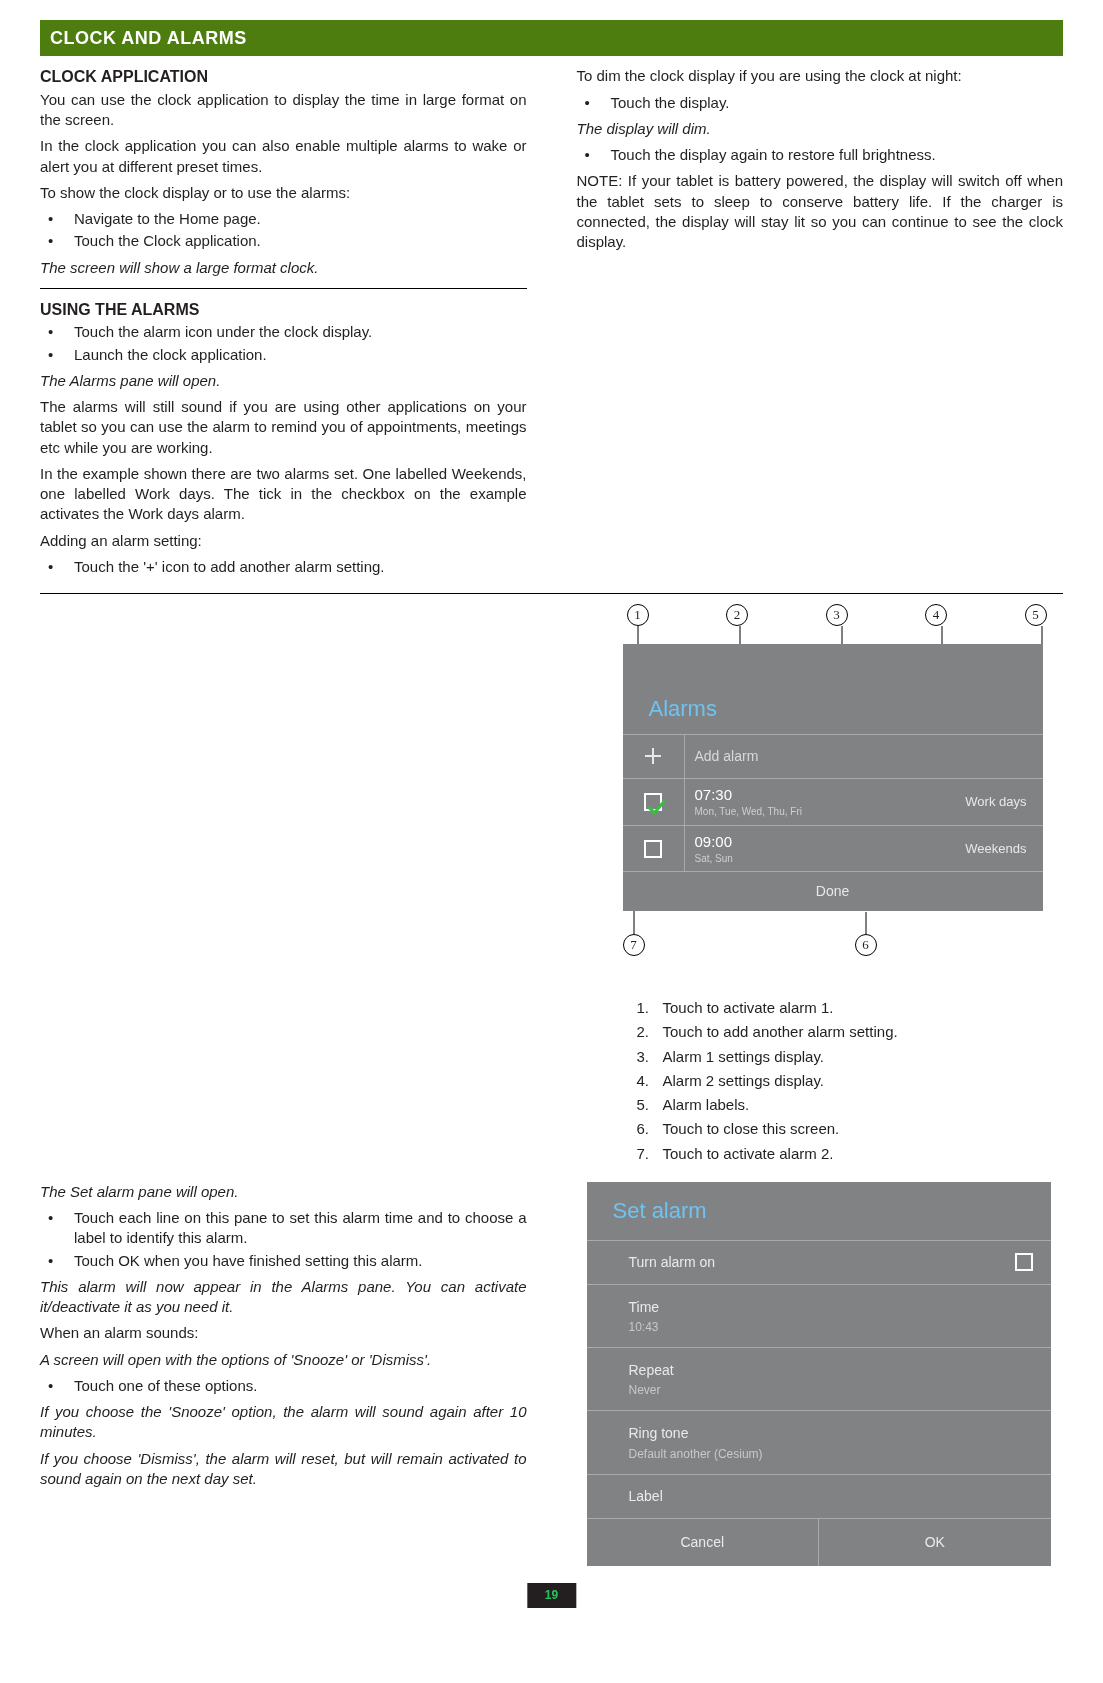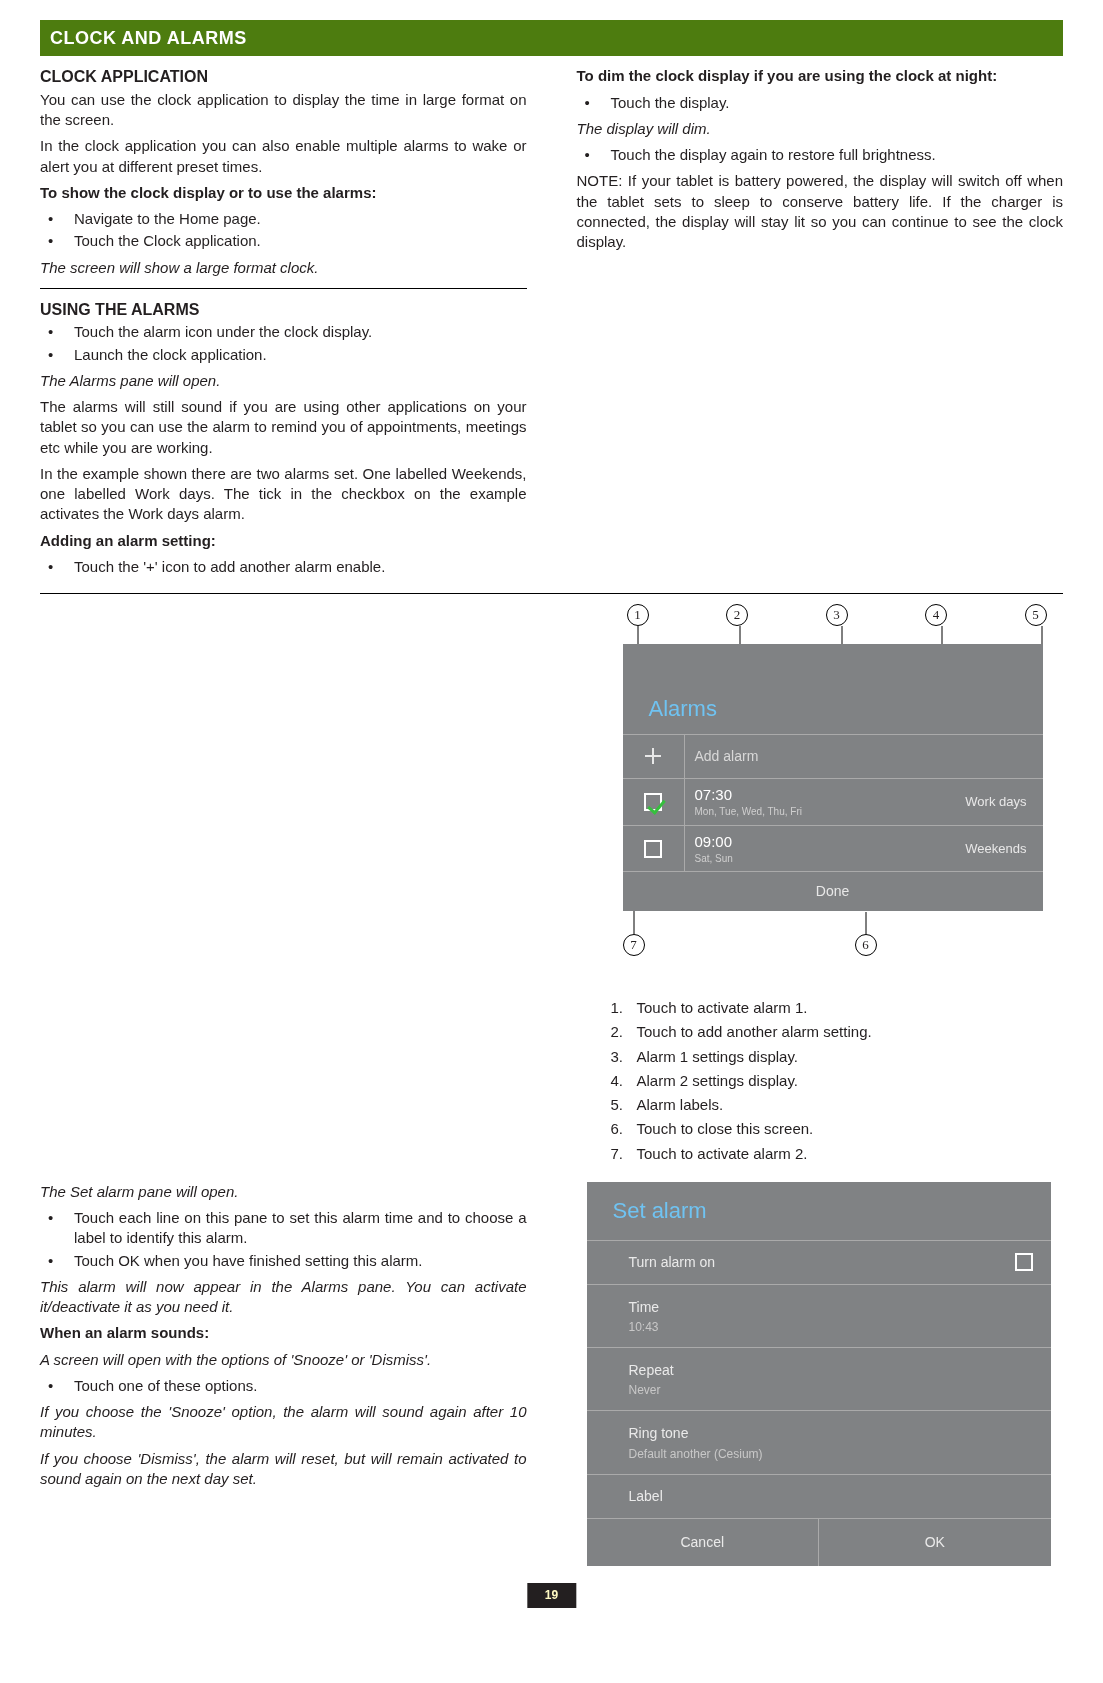--- a/index.html
+++ b/index.html
@@ -19,27 +19,27 @@
     font-weight: bold;
     font-size: 18px;
     padding: 6px 10px;
     margin-bottom: 10px;
     letter-spacing: 0.5px;
   }
   .columns { display: flex; gap: 50px; }
   .col { flex: 1 1 0; }
   h2.section { font-size: 16px; font-weight: bold; margin-bottom: 2px; }
   p { margin-bottom: 6px; text-align: justify; }
-  p.bold { font-weight: bold; }
+  p.bold { font-weight: normal; }
   p.italic { font-style: italic; }
   ul.bullets { list-style: none; margin: 0 0 6px 0; }
   ul.bullets li { position: relative; padding-left: 34px; margin-bottom: 2px; text-align: justify; }
   ul.bullets li::before { content: "•"; position: absolute; left: 8px; top: 0; }
   .hr { border-top: 1px solid #000; margin: 10px 0; }
-  ol.legend { list-style: none; margin: 14px 0 0 34px; }
+  ol.legend { list-style: none; margin: 14px 0 0 60px; }
   ol.legend li { margin-bottom: 4px; }
   ol.legend li .num { display: inline-block; width: 26px; }
   
   .alarms-fig { position: relative; margin-top: 0px; height: 380px; }
   .alarms-panel {
     position: absolute; left: 46px; top: 40px; width: 420px;
     background: #808284; color: #fff; font-family: Arial, sans-serif;
   }
   .alarms-header {
     color: #6fc3f2; font-size: 22px; padding: 14px 0 10px 26px;
@@ -89,21 +89,21 @@
     display:flex; justify-content:space-between; align-items:center;
   }
   .sa-row .main { font-size:14px; color:#eaeaea; }
   .sa-row .sub { font-size:12px; color:#c8c8c8; display:block; margin-top:2px; }
   .sa-footer { display:flex; border-top:1px solid #aaa; }
   .sa-footer div { flex:1; text-align:center; padding:14px 0; color:#eaeaea; font-size:14px; }
   .sa-footer div:first-child { border-right:1px solid #aaa; }
 
   .page-num {
     position:absolute; left:50%; transform:translateX(-50%); bottom:18px;
-    background:#231f20; color:#fef9c3; padding:4px 18px; font-size:12px; font-weight:bold;
+    background:#231f20; color:#22c55e; padding:4px 18px; font-size:12px; font-weight:bold;
   }
   .spacer-block { height: 14px; }
 </style>
 </head>
 <body>
 
 <div class="title-bar">CLOCK AND ALARMS</div>
 
 <div class="columns">
 
@@ -123,21 +123,21 @@
     <h2 class="section">USING THE ALARMS</h2>
     <ul class="bullets">
       <li>Touch the alarm icon under the clock display.</li>
       <li>Launch the clock application.</li>
     </ul>
     <p class="italic">The Alarms pane will open.</p>
     <p>The alarms will still sound if you are using other applications on your tablet so you can use the alarm to remind you of appointments, meetings etc while you are working.</p>
     <p>In the example shown there are two alarms set. One labelled Weekends, one labelled Work days. The tick in the checkbox on the example activates the Work days alarm.</p>
     <p class="bold">Adding an alarm setting:</p>
     <ul class="bullets">
-      <li>Touch the '+' icon to add another alarm enable.</li>
+      <li>Touch the '+' icon to add another alarm setting.</li>
     </ul>
   </div>
 
   <div class="col">
     <p class="bold">To dim the clock display if you are using the clock at night:</p>
     <ul class="bullets">
       <li>Touch the display.</li>
     </ul>
     <p class="italic">The display will dim.</p>
     <ul class="bullets">

